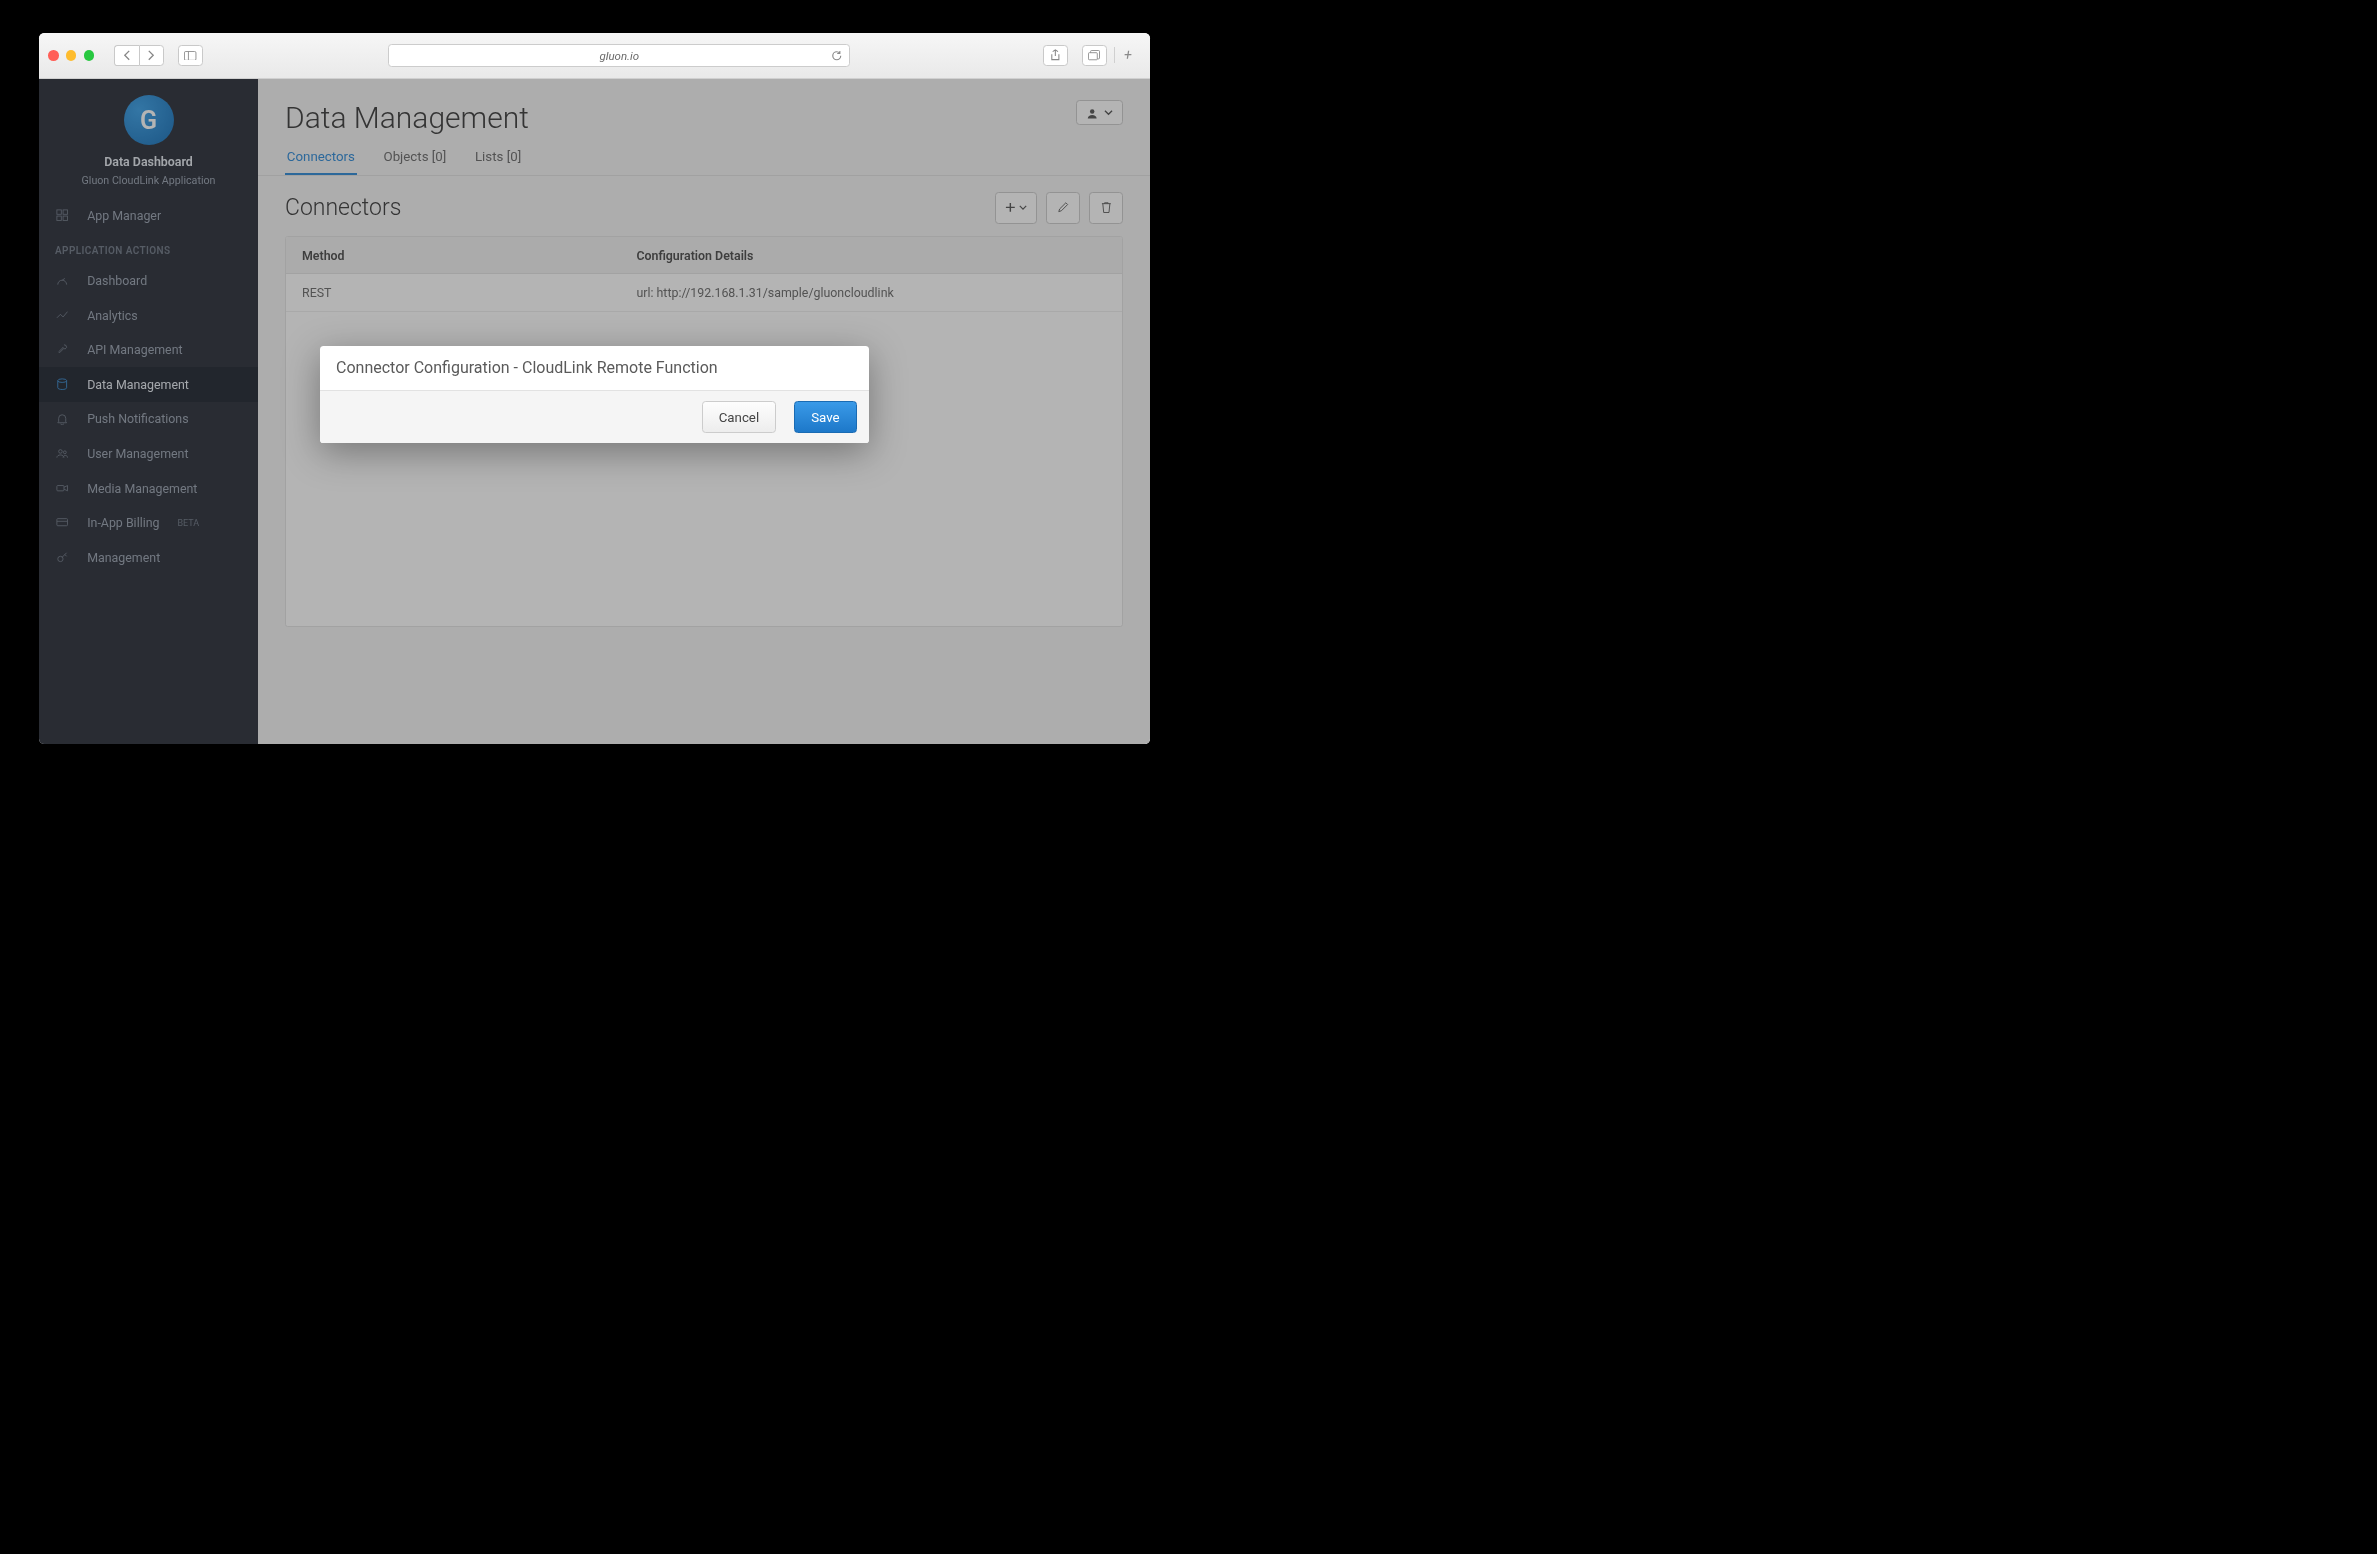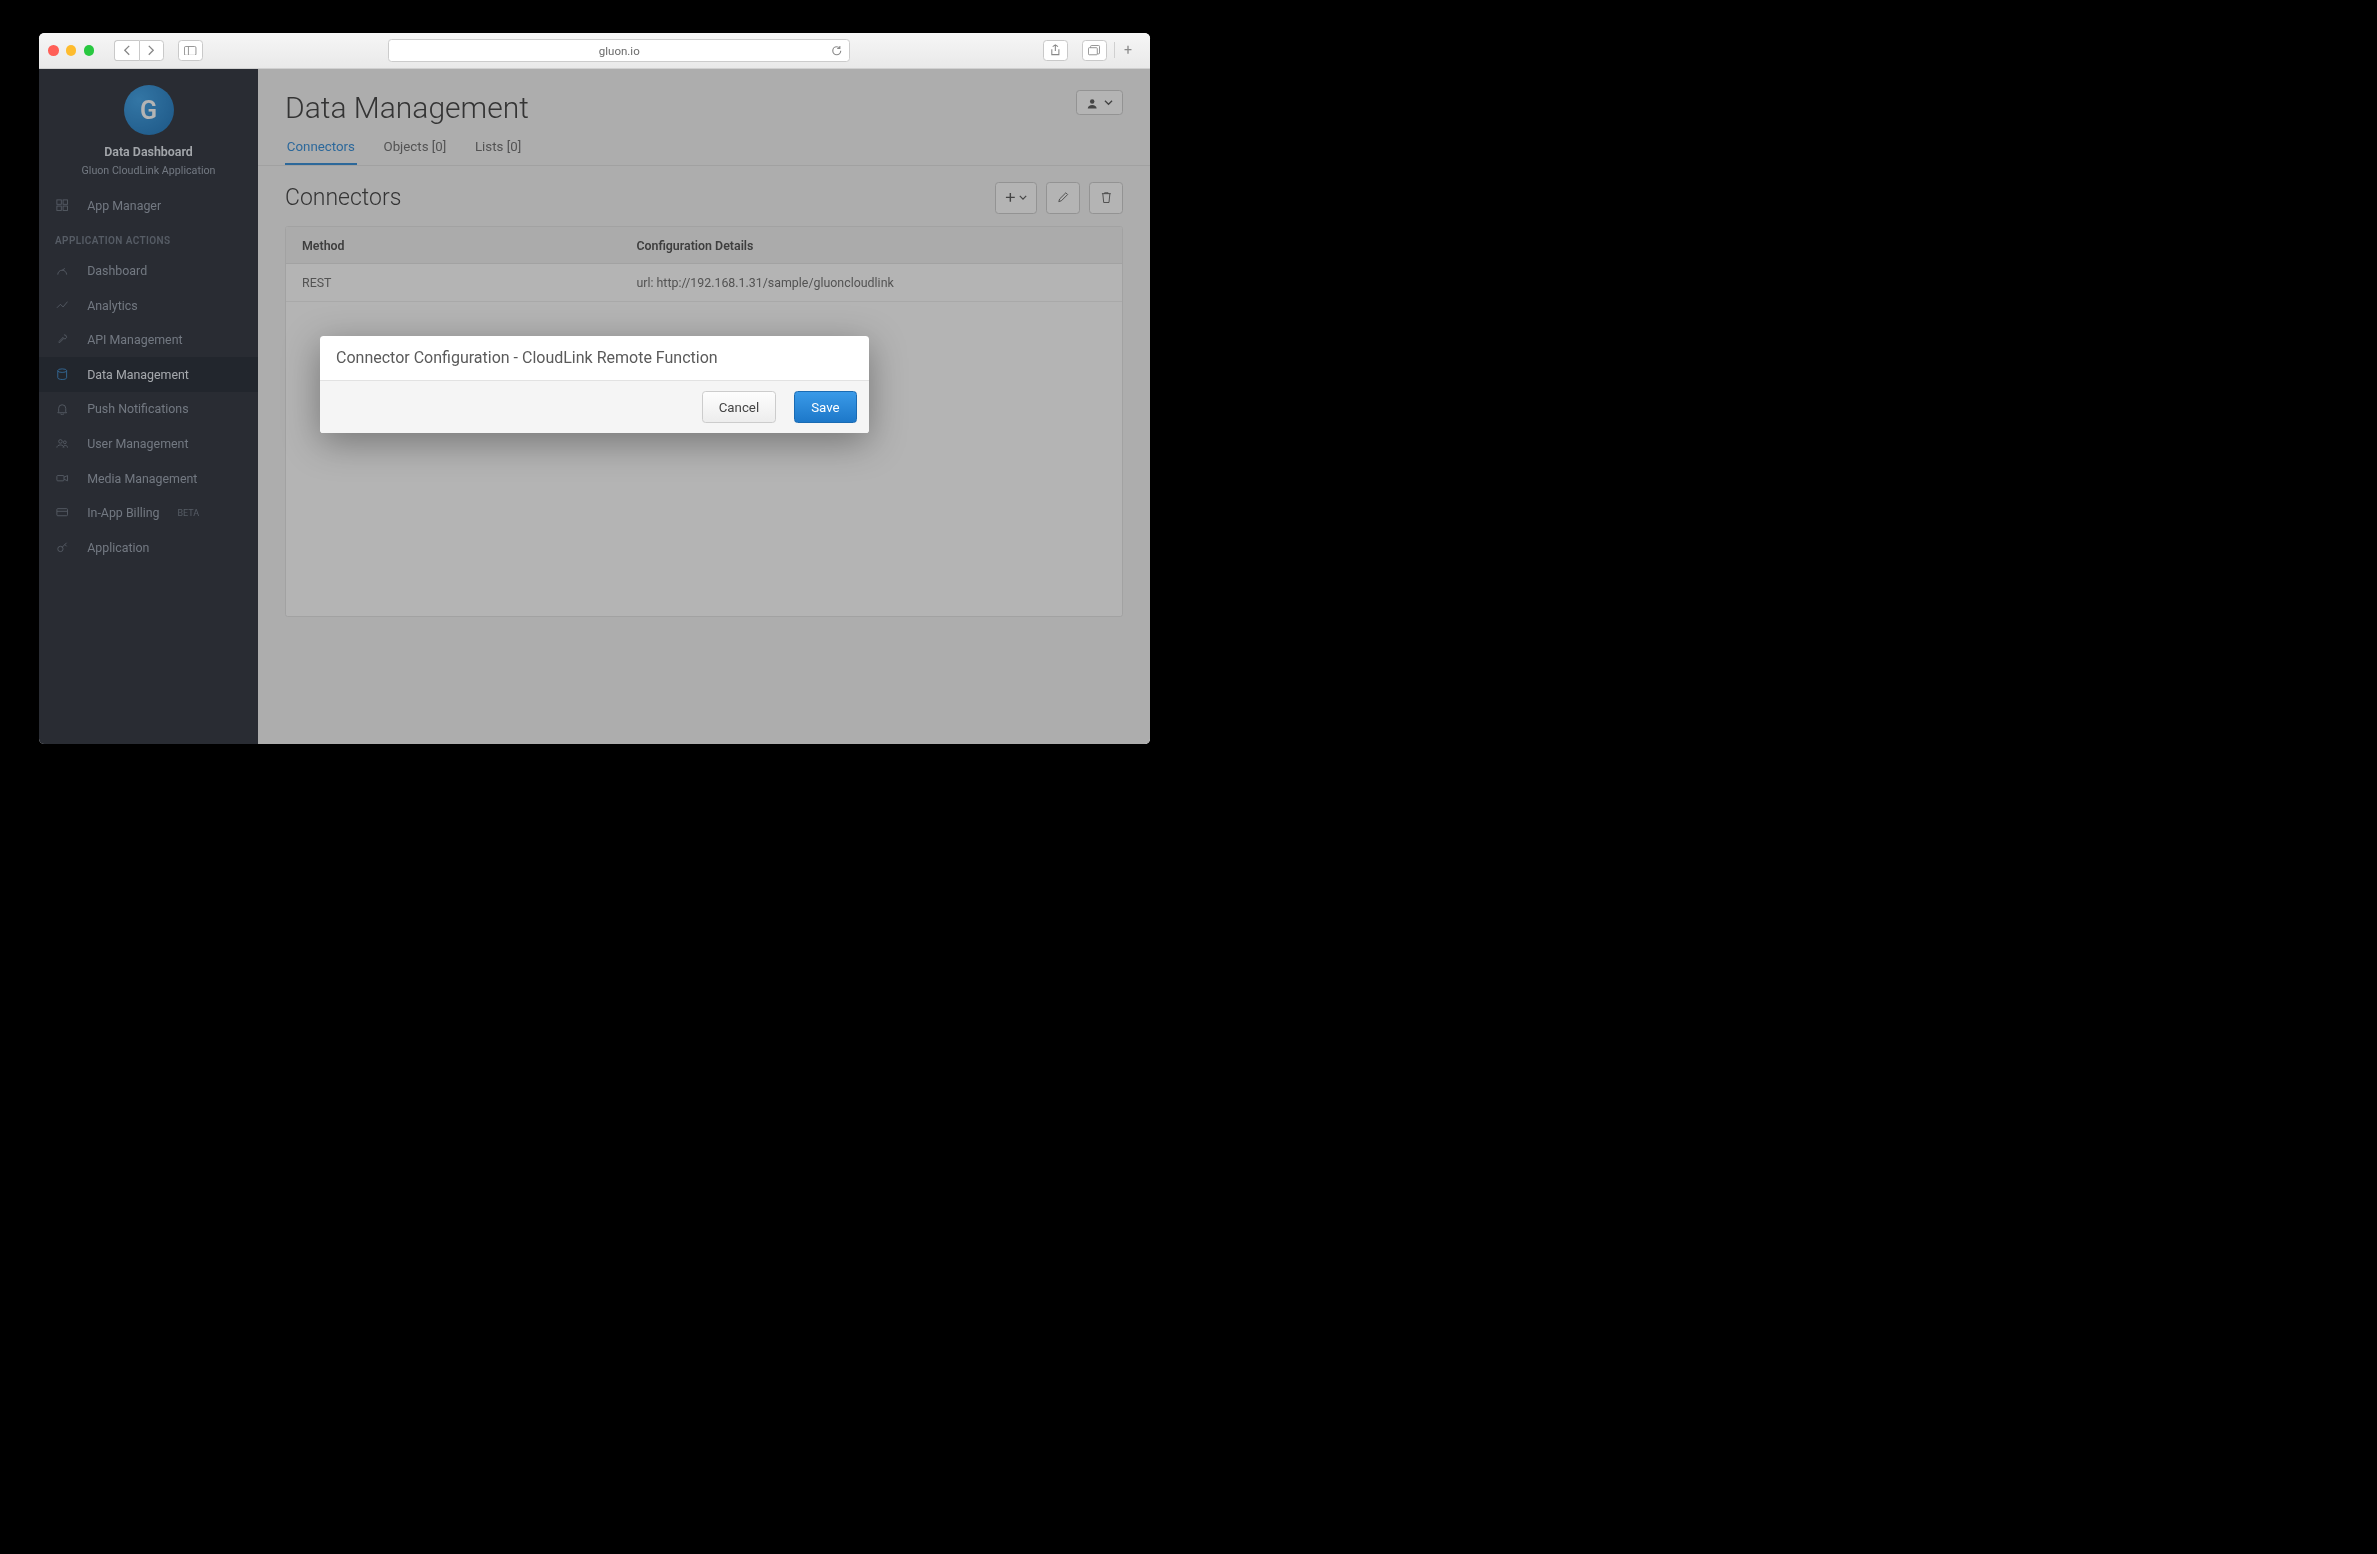--- a/index.html
+++ b/index.html
@@ -1,18 +1,18 @@
 <!DOCTYPE html>
 <html style="font-size:14.2px"><head>
 <meta charset="utf-8">
 <style>
   * { margin:0; padding:0; box-sizing:border-box; font-family:-apple-system,BlinkMacSystemFont,"Segoe UI",Roboto,Helvetica,Arial,sans-serif; }
   body { background:#000; width:1189px; height:777px; display:flex; align-items:center; justify-content:center; }
   .browser-window { width:1111px; height:711px; background:#fff; border-radius:5.3px; overflow:hidden; display:flex; flex-direction:column; box-shadow:0 18px 53px rgba(0,0,0,.5); }
-  .titlebar { height:36px; background:linear-gradient(#f6f6f6,#e9e9e9); border-bottom:0.9px solid #d0d0d0; display:flex; align-items:center; padding:0 9px; gap:7.1px; }
+  .titlebar { height:46px; background:linear-gradient(#f6f6f6,#e9e9e9); border-bottom:0.9px solid #d0d0d0; display:flex; align-items:center; padding:0 9px; gap:7.1px;font-style:italic; }
   .traffic { display:flex; gap:7.1px; margin-right:5.3px;}
   .dot { width:10.7px; height:10.7px; border-radius:50%; }
   .dot.red{background:#ff5f57;} .dot.yellow{background:#febc2e;} .dot.green{background:#28c840;}
   .nav-group{display:flex;gap:0;margin-left:7.1px;}
   .nav-btn{width:25px;height:21.3px;border:0.9px solid #c9c9c9;background:#fff;display:flex;align-items:center;justify-content:center;color:#888;font-size:12.4px;}
   .nav-btn.l{border-radius:3.6px 0 0 3.6px;border-right:none;}
   .nav-btn.r{border-radius:0 3.6px 3.6px 0;}
   .nav-btn.single{border-radius:3.6px;margin-left:7.1px;}
   .urlbar{flex:1;max-width:462px;margin:0 auto;height:23px;border:0.9px solid #ccc;border-radius:3.6px;background:#fff;display:flex;align-items:center;justify-content:center;position:relative;color:#6b6b6b;font-size:11.5px;}
   .urlbar .reload{position:absolute;right:7.1px;color:#8a8a8a;}
@@ -203,21 +203,21 @@
         <span>In-App Billing</span>
         <span class="beta">BETA</span>
       </div>
       <div class="side-item">
         <span class="ic">
             <svg width="12.4" height="12.4" viewBox="0 0 14 14">
               <circle cx="5" cy="9" r="3" fill="none" stroke="currentColor"></circle>
               <path d="M7 7l5-5M10 4l2 2" fill="none" stroke="currentColor"></path>
             </svg>
           </span>
-        <span>Application</span>
+        <span>Management</span>
       </div>
     </div>
 
     <div class="main">
       <div class="page-header">
         <h1 class="page-title">Data Management</h1>
         <div class="user-btn">
           <svg width="12.4" height="12.4" viewBox="0 0 14 14">
               <circle cx="7" cy="5" r="2.5" fill="currentColor"></circle>
               <path d="M2 13c0-2.5 2.2-4 5-4s5 1.5 5 4" fill="currentColor"></path>

